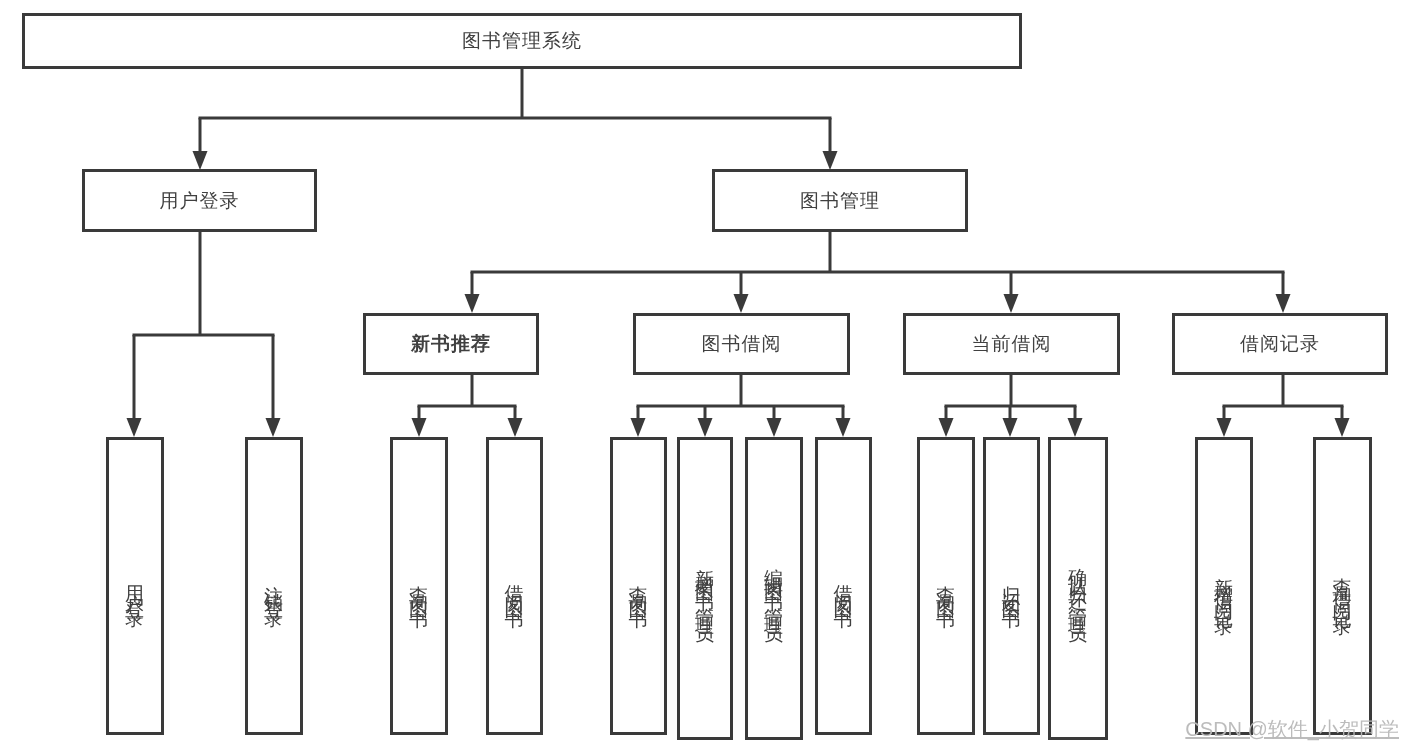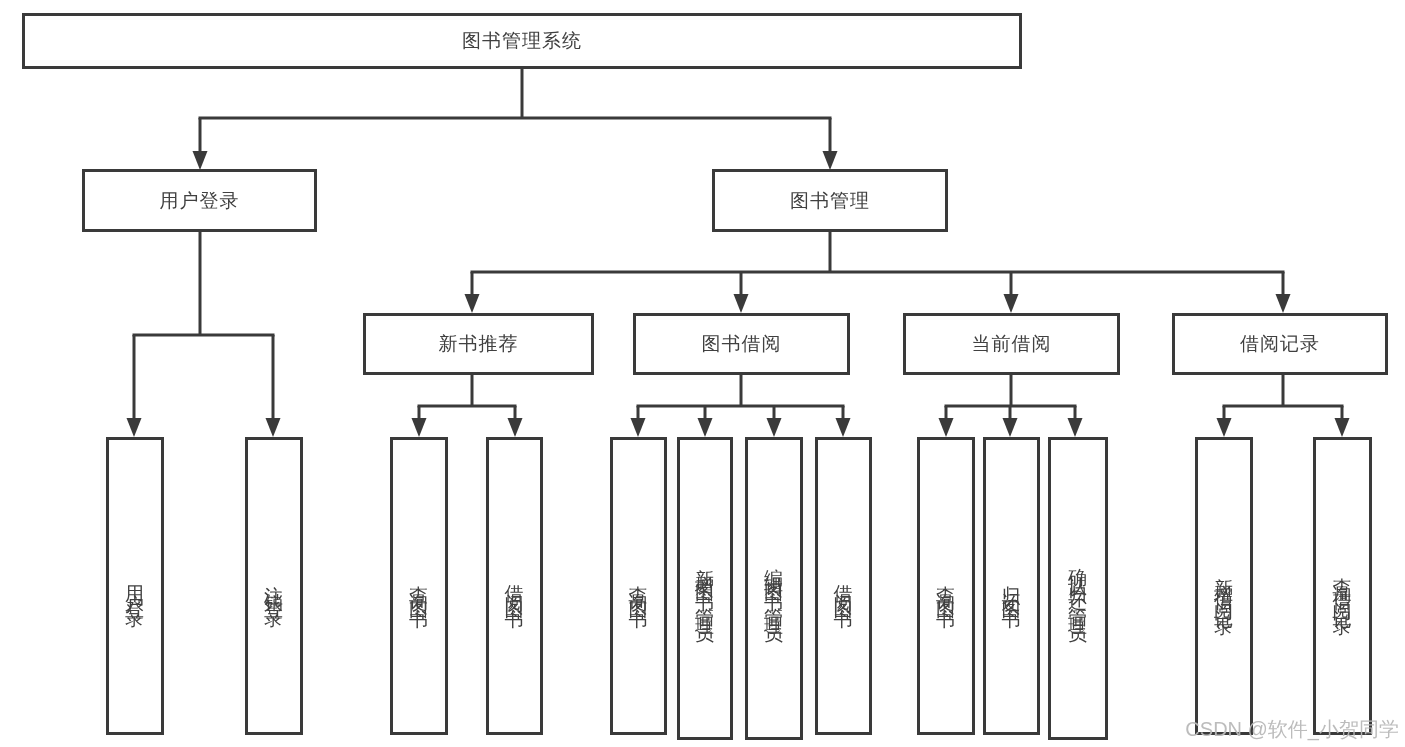--- a/index.html
+++ b/index.html
@@ -43,22 +43,22 @@
     writing-mode: vertical-rl;
     text-orientation: mixed;
     font-size: 19px;
     letter-spacing: 8px;
     line-height: 1;
     white-space: nowrap;
   }
   
   .root-box   { left: 22px;   top: 13px;  width: 1000px; height: 56px; text-align: center; }
   .n-login    { left: 82px;   top: 169px; width: 235px;  height: 63px; }
-  .n-manage   { left: 712px;  top: 169px; width: 236px;  height: 63px; }
-  .n-newrec   { left: 363px;  top: 313px; width: 231px;  height: 62px; }
+  .n-manage   { left: 712px;  top: 169px; width: 256px;  height: 63px; }
+  .n-newrec   { left: 363px;  top: 313px; width: 176px;  height: 62px; font-weight: bold; }
   .n-borrow   { left: 633px;  top: 313px; width: 217px;  height: 62px; }
   .n-current  { left: 903px;  top: 313px; width: 217px;  height: 62px; }
   .n-records  { left: 1172px; top: 313px; width: 216px;  height: 62px; }
   
   .leaf { top: 437px; height: 298px; }
   .leaf.tall { height: 303px; }
   .l1  { left: 106px;  width: 58px; }
   .l2  { left: 245px;  width: 58px; }
   .l3  { left: 390px;  width: 58px; }
   .l4  { left: 486px;  width: 57px; }
@@ -72,20 +72,21 @@
   .l12 { left: 1195px; width: 58px; }
   .l13 { left: 1313px; width: 59px; }
   .watermark {
     position: absolute;
     right: 6px;
     bottom: 4px;
     font-size: 20px;
     color: rgba(184, 184, 184, 0.95);
     z-index: 3;
     white-space: nowrap;
+    text-decoration: underline;
   }
   svg path { stroke: #3a3a3a; stroke-width: 3; fill: none; }
   svg polygon { fill: #3a3a3a; stroke: none; }
 </style>
 </head>
 <body>
 
 <div class="canvas">
 
   <svg class="connectors" viewBox="0 0 1405 747" xmlns="http://www.w3.org/2000/svg">

